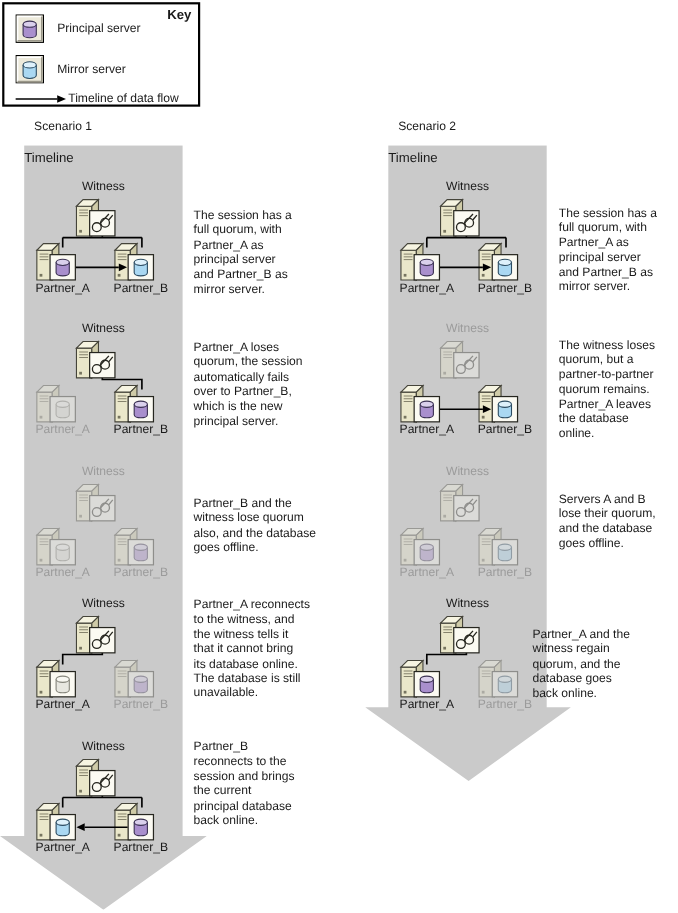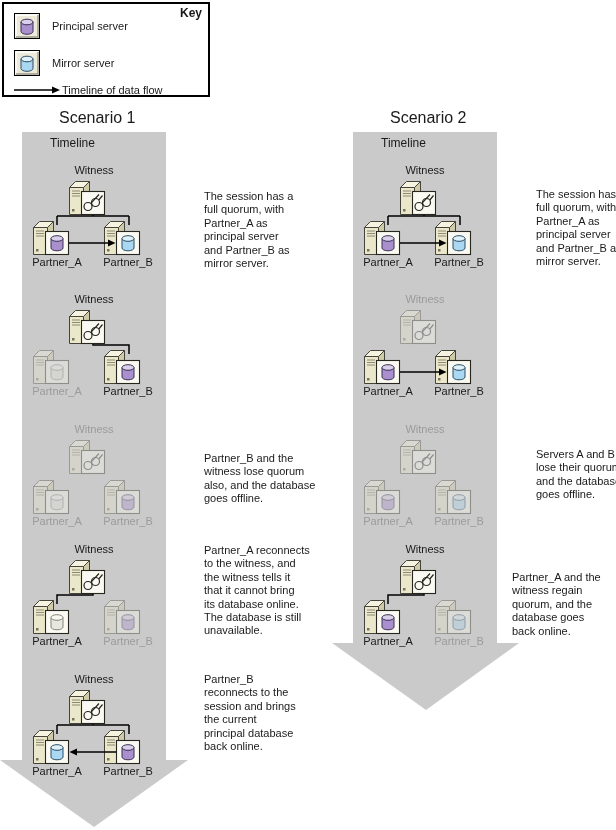--- a/index.html
+++ b/index.html
@@ -1,29 +1,29 @@
 <!DOCTYPE html>
 <html><head>
 <meta charset="utf-8">
 <style>
   html,body { margin:0; padding:0; background:#fff; }
   .page {
     position:relative; width:616px; height:830px; background:#ffffff;
     font-family:"Liberation Sans", sans-serif; color:#1a1a1a; overflow:hidden;
   }
-  .abs { position:absolute;padding-left:28px; }
+  .abs { position:absolute; }
 
   
   .keybox { left:2px; top:2px; width:176px; height:91px; border:2px solid #000; background:#fff; }
   .key-title { position:absolute; right:6px; top:2px; font-size:12px; font-weight:bold; }
   .key-icon { position:absolute; left:10px; }
   .key-label { position:absolute; left:48px; font-size:11px; white-space:nowrap; }
 
   
-  .scenario-title { font-size:16px; }
+  .scenario-title { font-size:11px; }
 
   
   .tl-arrow { background:#cacaca; }
   .tl-arrow.s1 {
     left:0; top:132px; width:190px; height:698px;
     clip-path: polygon(22px 0px,166px 0px,166px 628px,188px 628px,94px 695px,0px 628px,22px 628px);
   }
   .tl-arrow.s2 {
     left:331px; top:132px; width:190px; height:580px;
     clip-path: polygon(22px 0px,166px 0px,166px 511px,188px 511px,95px 578px,1px 511px,22px 511px);
@@ -159,20 +159,26 @@
     <div class="node-label witness-label">Witness</div>
     <svg class="cluster" width="144" height="80" viewBox="0 0 144 80">
       <path class="wire" d="M71,31 V38 H107 V47"></path>
       <use href="#srv-witness" x="44" y="0"></use>
       <use class="ghost" href="#srv-empty" x="8" y="40"></use>
       <use href="#srv-principal" x="79" y="40"></use>
     </svg>
     <div class="node-label pa-label glabel">Partner_A</div>
     <div class="node-label pb-label">Partner_B</div>
   </div>
+  <div class="abs desc" style="left:176px;top:310px;width:132px">Partner_A loses
+quorum, the session
+automatically fails
+over to Partner_B,
+which is the new
+principal server.</div>
 
   <div class="abs step" style="left:22px;top:423px">
     <div class="node-label witness-label glabel">Witness</div>
     <svg class="cluster" width="144" height="80" viewBox="0 0 144 80">
       <use class="ghost" href="#srv-witness" x="44" y="0"></use>
       <use class="ghost" href="#srv-empty" x="8" y="40"></use>
       <use class="ghost" href="#srv-principal" x="79" y="40"></use>
     </svg>
     <div class="node-label pa-label glabel">Partner_A</div>
     <div class="node-label pb-label glabel">Partner_B</div>
@@ -246,20 +252,27 @@
     <svg class="cluster" width="144" height="80" viewBox="0 0 144 80">
       <use class="ghost" href="#srv-witness" x="44" y="0"></use>
       <use href="#srv-principal" x="8" y="40"></use>
       <use href="#srv-mirror" x="79" y="40"></use>
       <path class="wire" d="M47,65 H86"></path>
       <polygon points="86,61.5 93.5,65 86,68.5" fill="#000"></polygon>
     </svg>
     <div class="node-label pa-label">Partner_A</div>
     <div class="node-label pb-label">Partner_B</div>
   </div>
+  <div class="abs desc" style="left:508px;top:308px;width:106px">The witness loses
+quorum, but a
+partner-to-partner
+quorum remains.
+Partner_A leaves
+the database
+online.</div>
 
   <div class="abs step" style="left:353px;top:423px">
     <div class="node-label witness-label glabel">Witness</div>
     <svg class="cluster" width="144" height="80" viewBox="0 0 144 80">
       <use class="ghost" href="#srv-witness" x="44" y="0"></use>
       <use class="ghost" href="#srv-principal" x="8" y="40"></use>
       <use class="ghost" href="#srv-mirror" x="79" y="40"></use>
     </svg>
     <div class="node-label pa-label glabel">Partner_A</div>
     <div class="node-label pb-label glabel">Partner_B</div>

